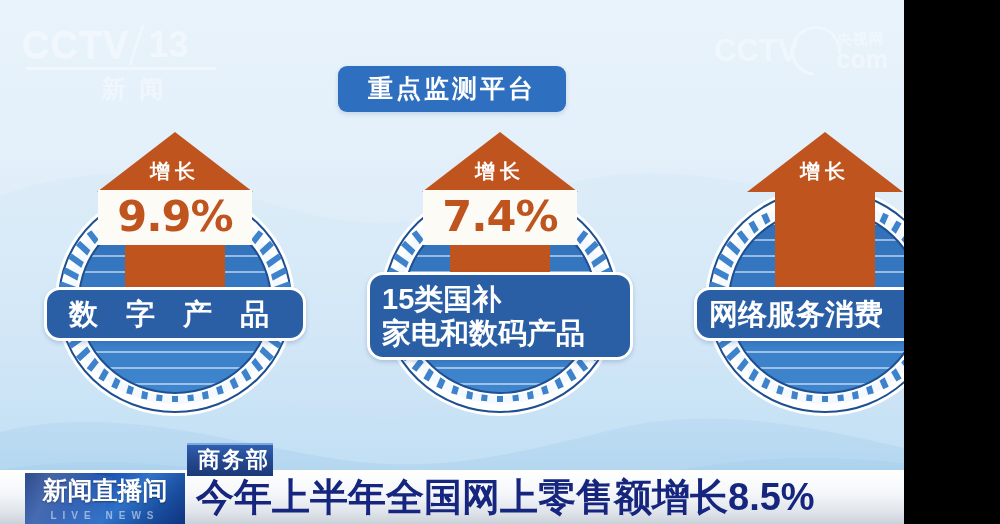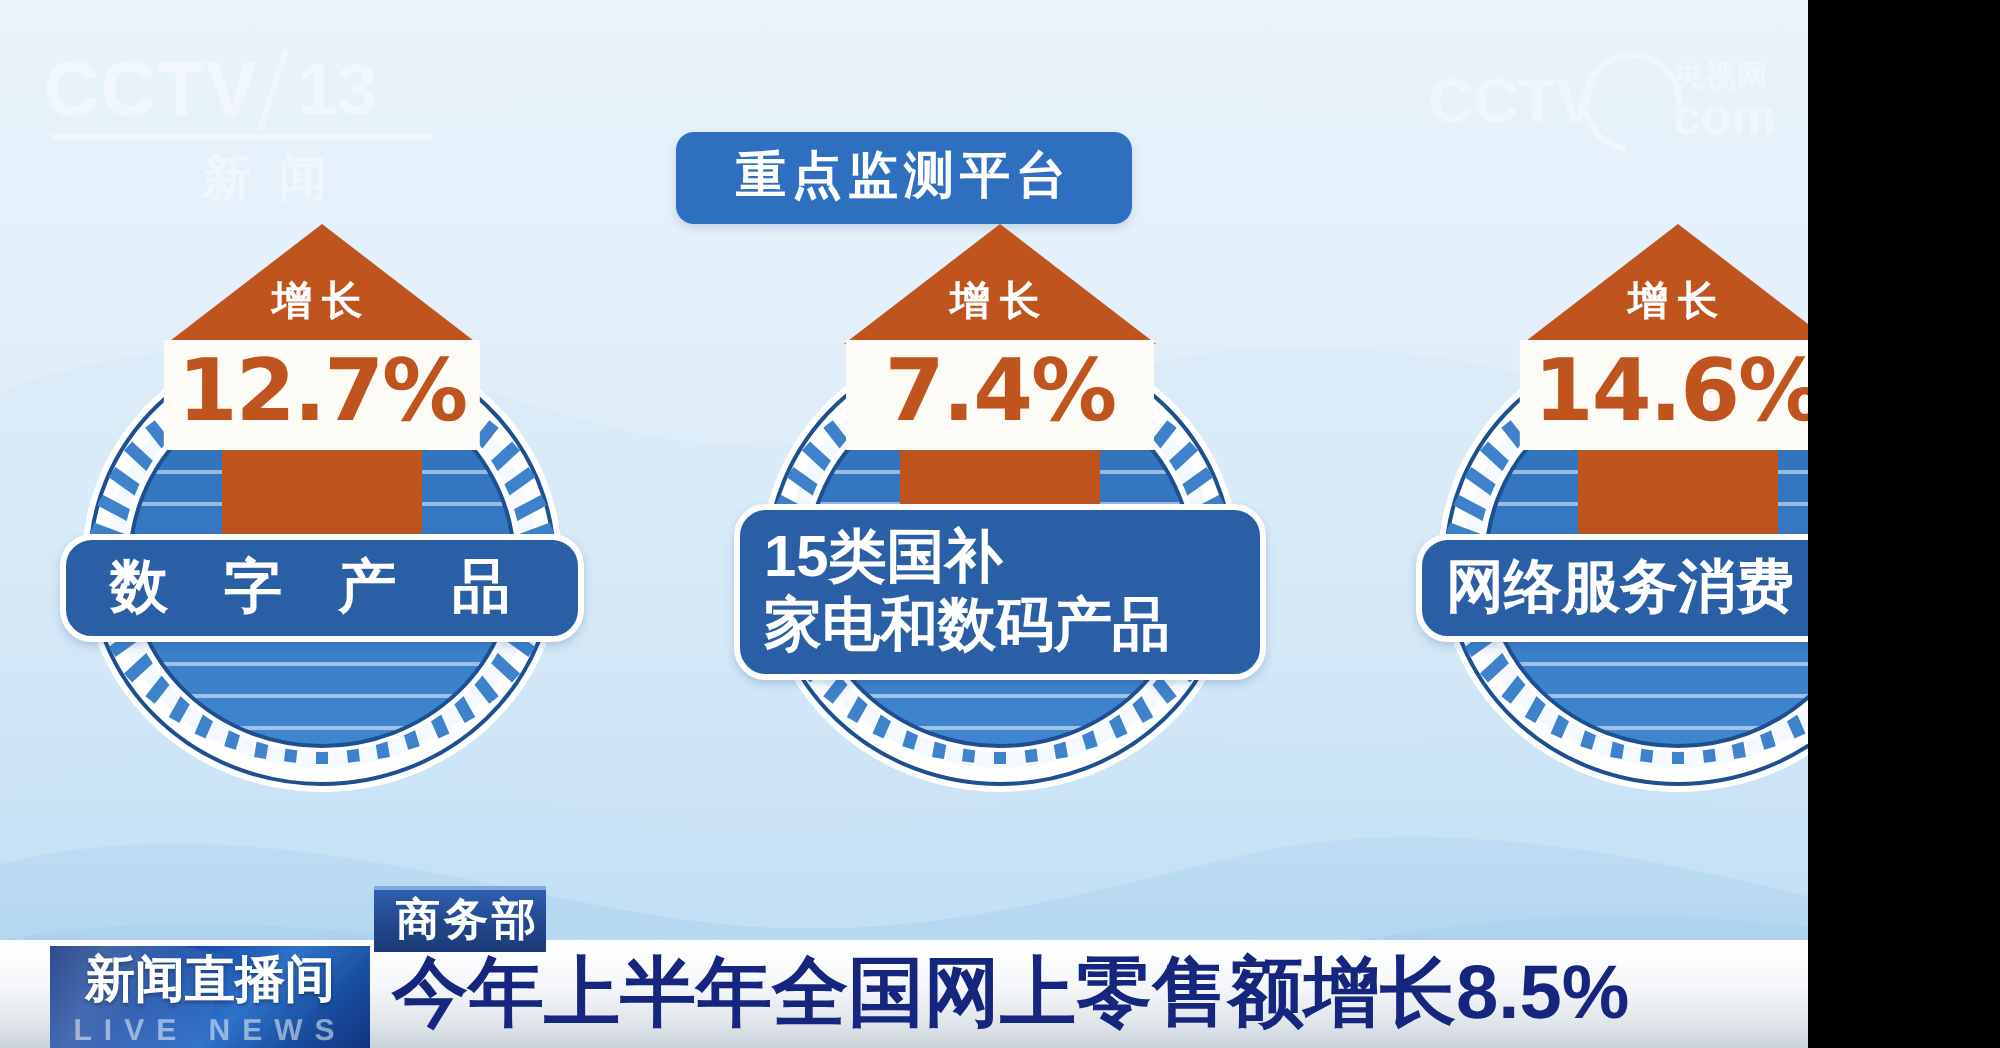--- a/index.html
+++ b/index.html
@@ -60,22 +60,22 @@
     padding:8px 30px 10px 30px;
     box-shadow:0 2px 5px rgba(40,80,140,.18);
   }
   #header-pill .title{
     font-size:25px;color:#fff;font-weight:bold;letter-spacing:3px;
     white-space:nowrap;line-height:28px;
   }
 
   
   #badges{
-    position:absolute;top:112px;left:0;width:1000px;height:290px;
-    display:flex;justify-content:center;gap:69px;
+    position:absolute;top:132px;left:0;width:1000px;height:290px;
+    display:flex;justify-content:center;gap:55px;
   }
   .badge{position:relative;width:270px;height:290px;}
 
   
   .emblem{position:absolute;left:50%;top:52px;transform:translateX(-50%);
           width:248px;height:235px;}
   .emblem svg{display:block;}
 
   
   .arrow{
@@ -150,21 +150,21 @@
     overflow:hidden;
   }
   #program-badge .pname{
     position:absolute;left:0;top:3px;width:100%;text-align:center;
     font-size:25px;font-weight:bold;color:#fff;letter-spacing:0px;
     line-height:28px;white-space:nowrap;
     text-shadow:0 1px 2px rgba(0,0,0,.35);
   }
   #program-badge .psub{
     position:absolute;left:0;bottom:2px;width:100%;text-align:center;
-    font-size:15px;color:rgba(255,255,255,.50);letter-spacing:6px;
+    font-size:10px;color:rgba(255,255,255,.50);letter-spacing:6px;
     line-height:13px;font-weight:bold;
   }
   #program-badge .sheen{
     position:absolute;left:-30%;top:-20%;width:80%;height:160%;
     background:linear-gradient(100deg,rgba(255,255,255,0) 0%,rgba(255,255,255,.22) 50%,rgba(255,255,255,0) 100%);
     transform:rotate(12deg);
   }
 </style>
 </head>
 <body>
@@ -295,21 +295,21 @@
           </g>
           <ellipse cx="124" cy="117" rx="96" ry="92" fill="none" stroke="#1d4f91" stroke-width="2"></ellipse>
         </svg>
       </div>
       <div class="arrow">
         <div class="head"></div>
         <div class="body"></div>
         <div class="grow">增长</div>
       </div>
       <div class="pctbox">
-        <div class="pct">12.7%</div>
+        <div class="pct">9.9%</div>
       </div>
       <div class="label one-line spaced">
         <div class="l1">数 字 产 品</div>
       </div>
     </div>
 
     <div class="badge">
       <div class="emblem">
         <svg width="248" height="235" viewBox="0 0 248 235">
           <defs>
@@ -479,23 +479,20 @@
             <line x1="20" y1="200" x2="228" y2="200"></line>
           </g>
           <ellipse cx="124" cy="117" rx="96" ry="92" fill="none" stroke="#1d4f91" stroke-width="2"></ellipse>
         </svg>
       </div>
       <div class="arrow">
         <div class="head"></div>
         <div class="body"></div>
         <div class="grow">增长</div>
       </div>
-      <div class="pctbox">
-        <div class="pct">14.6%</div>
-      </div>
       <div class="label one-line">
         <div class="l1">网络服务消费</div>
       </div>
     </div>
 
   </div>
 
   <div id="dept-tag">
     <div class="dept">商务部</div>
   </div>

